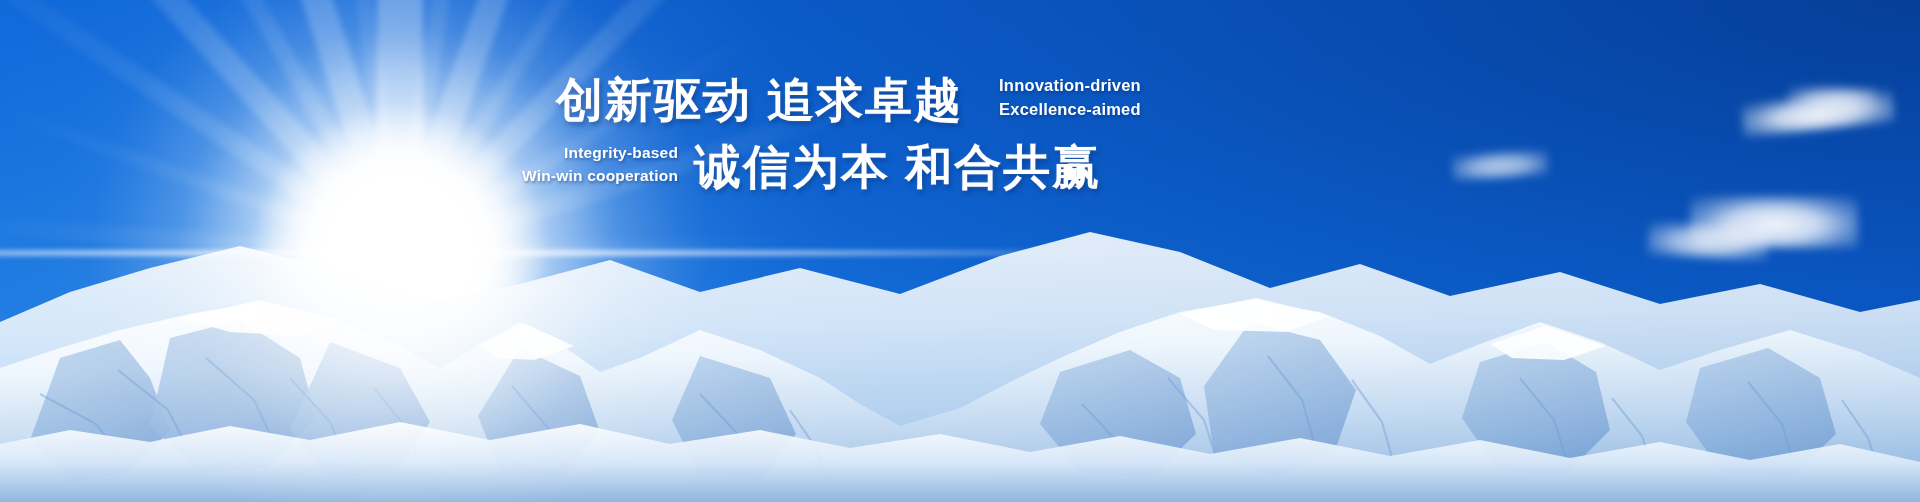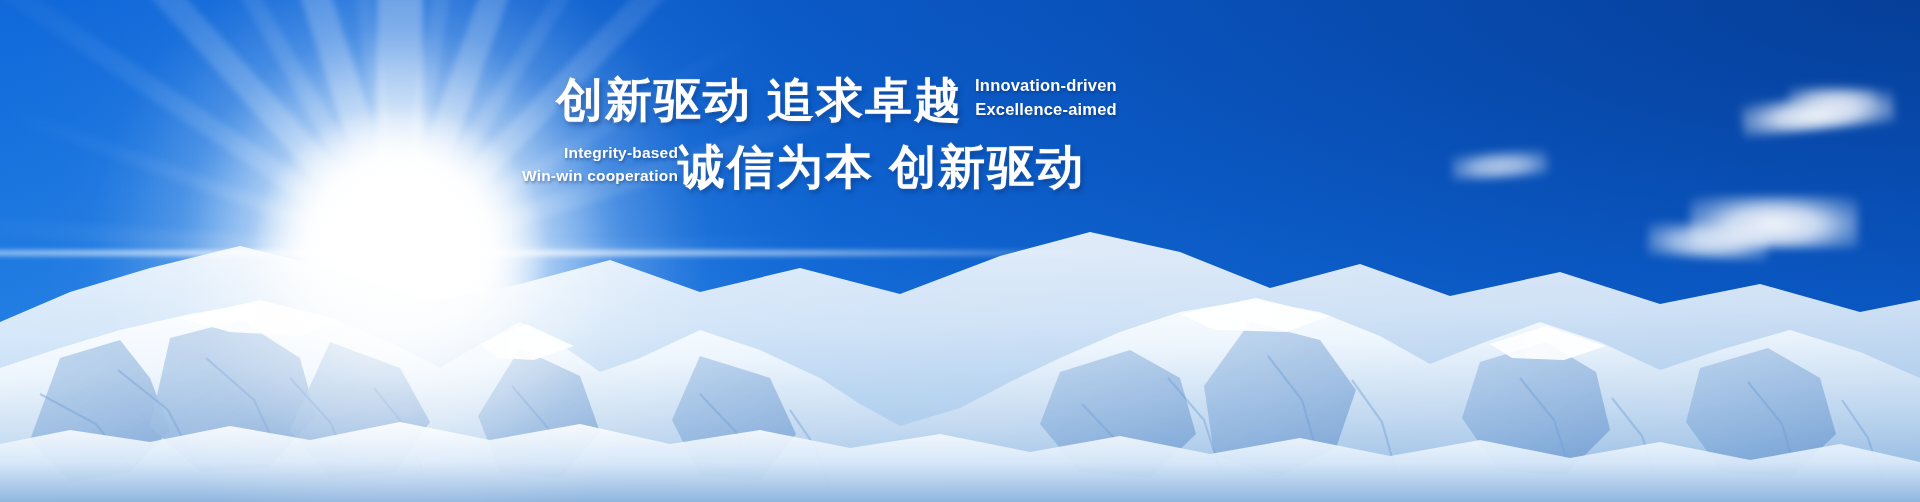--- a/index.html
+++ b/index.html
@@ -142,21 +142,21 @@
     pointer-events: none;
   }
 
   
   .slogan {
     position: absolute;
     left: 0; top: 0;
     width: 1920px; height: 502px;
     pointer-events: none;
   }
-  .slogan > * { pointer-events: auto; }
+  .slogan > * { pointer-events: auto; gap: 16px; }
 
   .line {
     position: absolute;
     display: flex;
     align-items: flex-end;
     white-space: nowrap;
   }
   .line-1 { left: 556px; top: 74px; }
   .line-2 { left: 522px; top: 142px; }
 
@@ -171,21 +171,21 @@
   .en-block {
     display: flex;
     flex-direction: column;
     color: #ffffff;
     font-weight: bold;
     font-size: 16.5px;
     line-height: 1.45;
     letter-spacing: 0.2px;
     text-shadow: 1px 2px 3px rgba(8,38,92,0.45);
   }
-  .en-right { margin-left: 12px; padding-bottom: 2px; align-items: flex-end; }
+  .en-right { margin-left: 20px; padding-bottom: 2px; }
   .en-left  { padding-bottom: 4px; text-align: right; font-size: 15.5px; }
 </style>
 </head>
 <body>
 
 <div class="banner">
 
   <div class="sky"></div>
   <div class="sky-deepen"></div>
 
@@ -309,17 +309,17 @@
         <span>Innovation-driven</span>
         <span>Excellence-aimed</span>
       </div>
     </div>
 
     <div class="line line-2">
       <div class="en-block en-left">
         <span>Integrity-based</span>
         <span>Win-win cooperation</span>
       </div>
-      <div class="cn">诚信为本  创新驱动</div>
+      <div class="cn">诚信为本  和合共赢</div>
     </div>
 
   </div>
 </div>
 
 </body></html>

